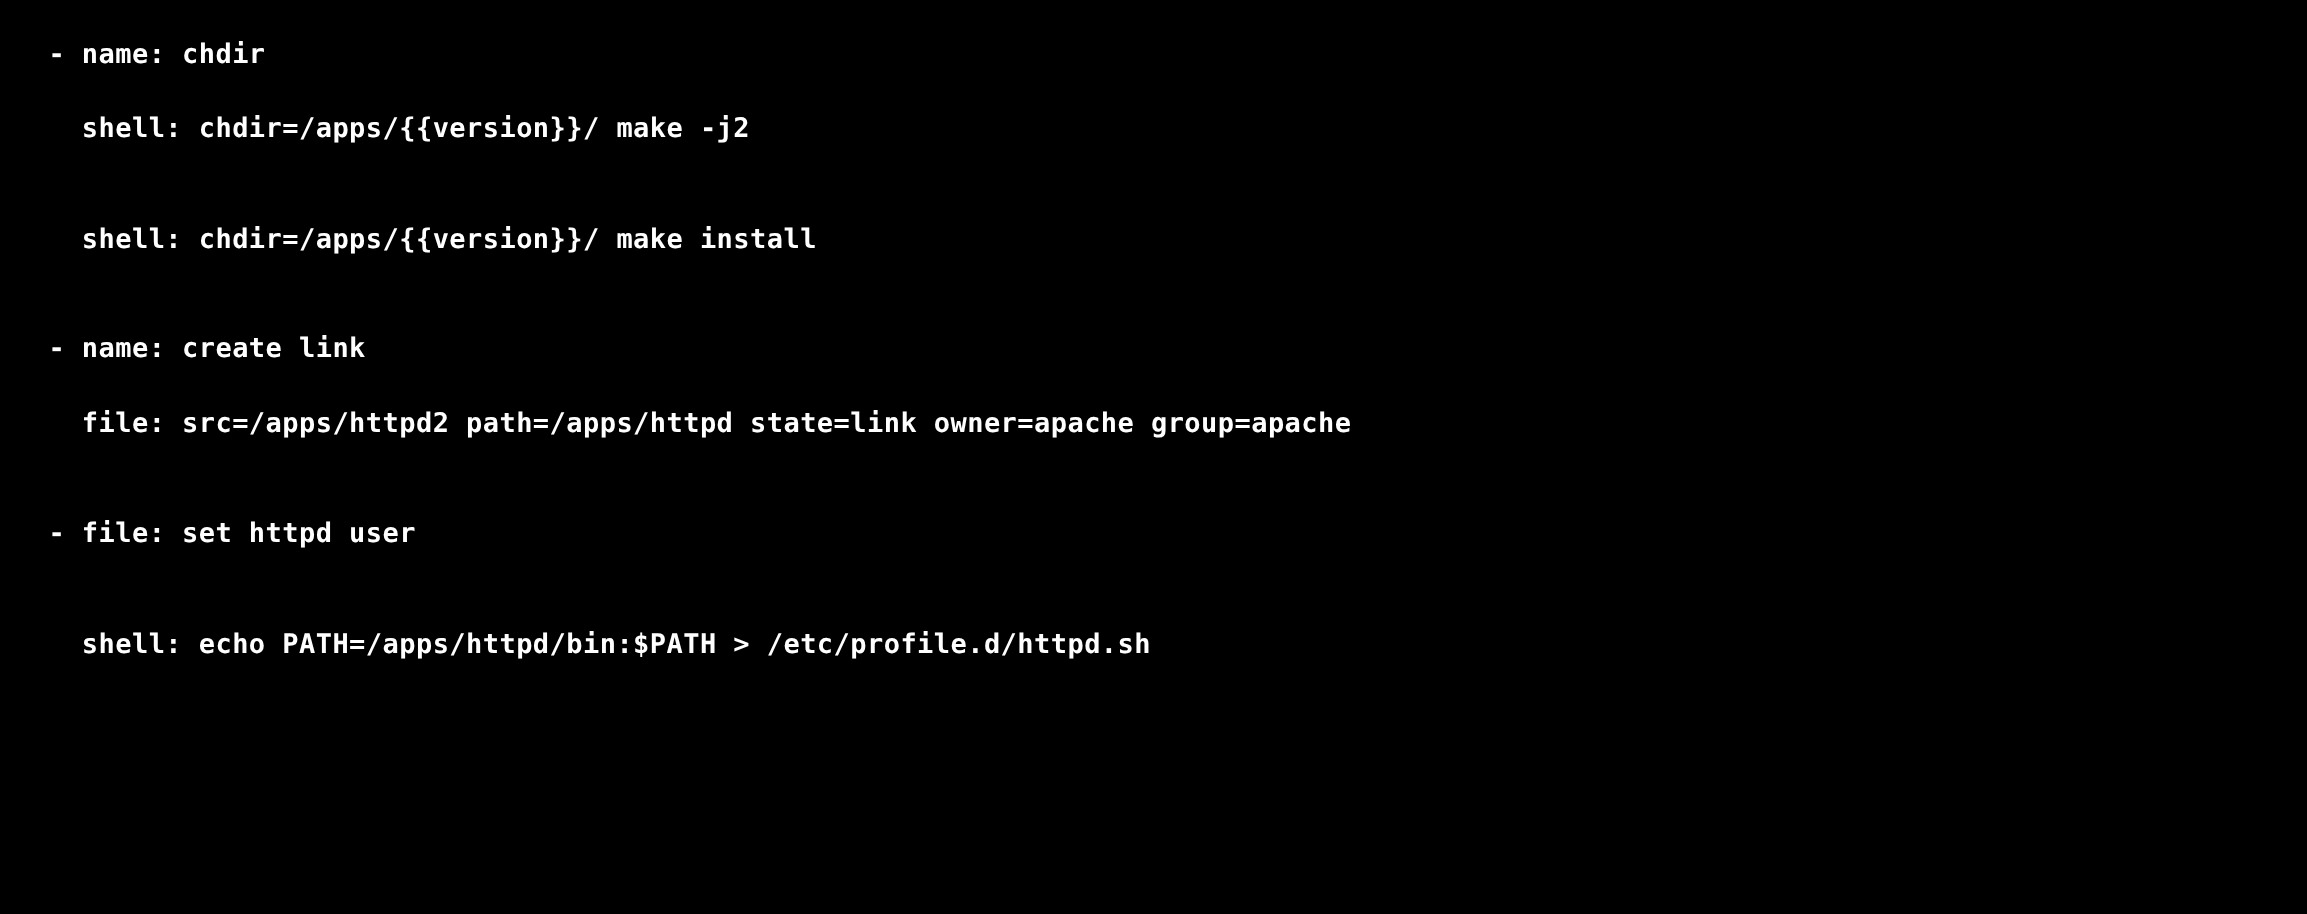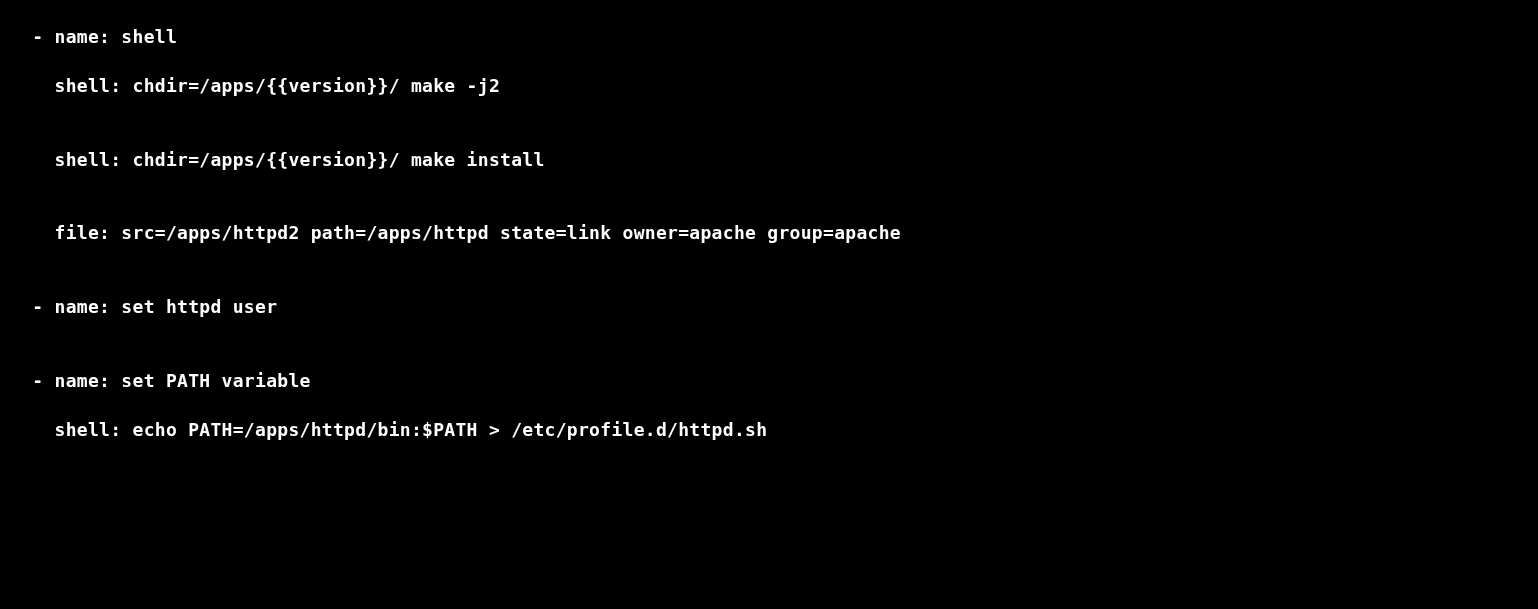--- a/index.html
+++ b/index.html
@@ -21,30 +21,30 @@
     letter-spacing: 0.3px;
   }
   .line {
     display: block;
   }
 </style>
 </head>
 <body>
 
 <div class="terminal">
-<span class="line">  - name: shell</span>
+<span class="line">  - name: chdir</span>
 <span class="line">    shell: chdir=/apps/{{version}}/ make -j2</span>
 <span class="line"></span>
 <span class="line">    shell: chdir=/apps/{{version}}/ make install</span>
 <span class="line"></span>
+<span class="line">  - name: create link</span>
 <span class="line">    file: src=/apps/httpd2 path=/apps/httpd state=link owner=apache group=apache</span>
 <span class="line"></span>
-<span class="line">  - name: set httpd user</span>
+<span class="line">  - file: set httpd user</span>
 <span class="line"></span>
-<span class="line">  - name: set PATH variable</span>
 <span class="line">    shell: echo PATH=/apps/httpd/bin:$PATH &gt; /etc/profile.d/httpd.sh</span>
 <span class="line"></span>
 
 
 <span class="line"></span>
 
 
 <span class="line"></span>
 
 

